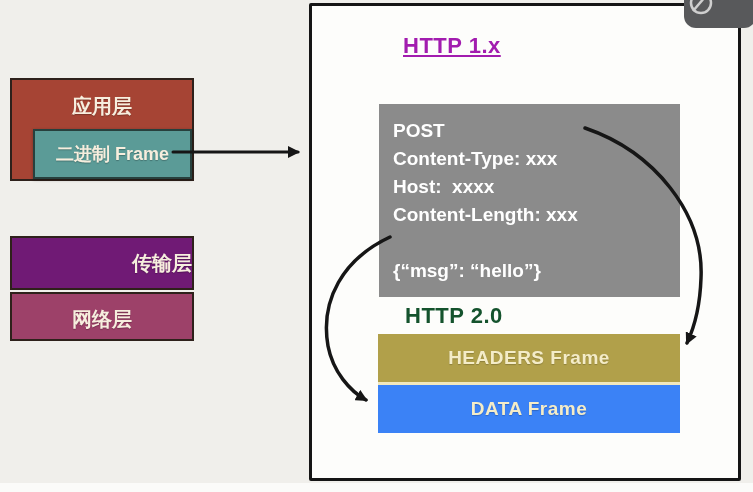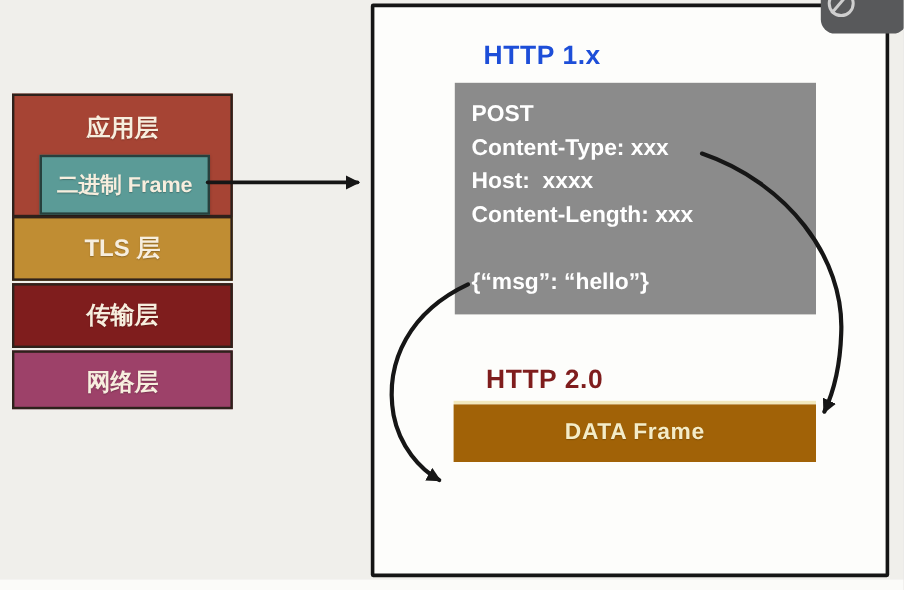--- a/index.html
+++ b/index.html
@@ -17,21 +17,21 @@
 
   
   .layer {
     border:2px solid #2e211b;
     color:#f7eede;
     font-weight:bold;
     text-align:center;
     text-shadow:0 1px 1px rgba(0,0,0,.25);
   }
   .layer-app     { left:10px;  top:78px;  width:184px; height:103px; font-size:20px; padding-top:13px; }
-  .layer-binary  { left:33px;  top:129px; width:142px; height:50px;  font-size:18px; line-height:46px; border-color:#27403d; box-shadow:0 1px 3px rgba(0,0,0,.3); }
+  .layer-binary  { left:33px;  top:129px; width:159px; height:50px;  font-size:18px; line-height:46px; border-color:#27403d; box-shadow:0 1px 3px rgba(0,0,0,.3); }
   .layer-tls     { left:10px;  top:180px; width:184px; height:54px;  font-size:20px; line-height:50px; }
   .layer-trans   { left:10px;  top:236px; width:184px; height:54px;  font-size:20px; line-height:50px; }
   .layer-net     { left:10px;  top:292px; width:184px; height:49px;  font-size:20px; line-height:50px; }
 
   
   .panel {
     left:309px; top:3px; width:432px; height:478px;
     background:#fdfdfb;
     border:3px solid #151515;
     border-radius:2px;
@@ -86,50 +86,50 @@
 <div class="canvas" style="background-color: rgb(240, 239, 235);">
 
   <div class="abs layer layer-app" style="background-color: rgb(166, 68, 52);">
     <span>应用层</span>
   </div>
 
   <div class="abs layer layer-binary" style="background-color: rgb(91, 155, 151);">
     <span>二进制 Frame</span>
   </div>
 
-  <div class="abs layer layer-tls" style="background-color: rgb(192, 141, 51);">
-    <span>TLS 层</span>
-  </div>
 
-  <div class="abs layer layer-trans" style="background-color: #7f1d1d;">
+  <div class="abs layer layer-trans" style="background-color: #701a75; text-align: right;">
     <span>传输层</span>
   </div>
 
   <div class="abs layer layer-net" style="background-color: rgb(157, 65, 105);">
     <span>网络层</span>
   </div>
 
   <div class="abs panel" style="background-color: rgb(253, 253, 251); border-color: rgb(21, 21, 21);"></div>
 
-  <div class="abs proto-title title-http1" style="color: #1d4ed8;">HTTP 1.x</div>
+  <div class="abs proto-title title-http1" style="color: #a21caf; text-decoration: underline;">HTTP 1.x</div>
 
-  <div class="abs request-box" style="background-color: rgb(139, 139, 139);">
+  <div class="abs request-box" style="background-color: rgb(139, 139, 139); margin-top: 35px;">
     <div class="req-line">POST</div>
     <div class="req-line">Content-Type: xxx</div>
     <div class="req-line">Host:  xxxx</div>
     <div class="req-line">Content-Length: xxx</div>
     <div class="req-line"></div>
     <div class="req-line">{“msg”: “hello”}</div>
   </div>
 
-  <div class="abs proto-title title-http2" style="color: #7f1d1d;">HTTP 2.0</div>
+  <div class="abs proto-title title-http2" style="color: #14532d;">HTTP 2.0</div>
 
   <div class="abs frame-box">
+    <div class="frame-row" style="background-color: rgb(177, 160, 74);">
+      <span>HEADERS Frame</span>
+    </div>
     <div class="frame-divider" style="background-color: rgb(242, 232, 189);"></div>
-    <div class="frame-row" style="background-color: #a16207;">
+    <div class="frame-row" style="background-color: #3b82f6;">
       <span>DATA Frame</span>
     </div>
   </div>
 
   <svg class="arrow-overlay" viewBox="0 0 753 492" xmlns="http://www.w3.org/2000/svg">
     <defs>
       <marker id="ah" markerUnits="userSpaceOnUse" markerWidth="14" markerHeight="12" refX="10" refY="6" orient="auto">
         <path d="M0,0 L12,6 L0,12 Z" class="arrowhead" fill="#161616"></path>
       </marker>
     </defs>

